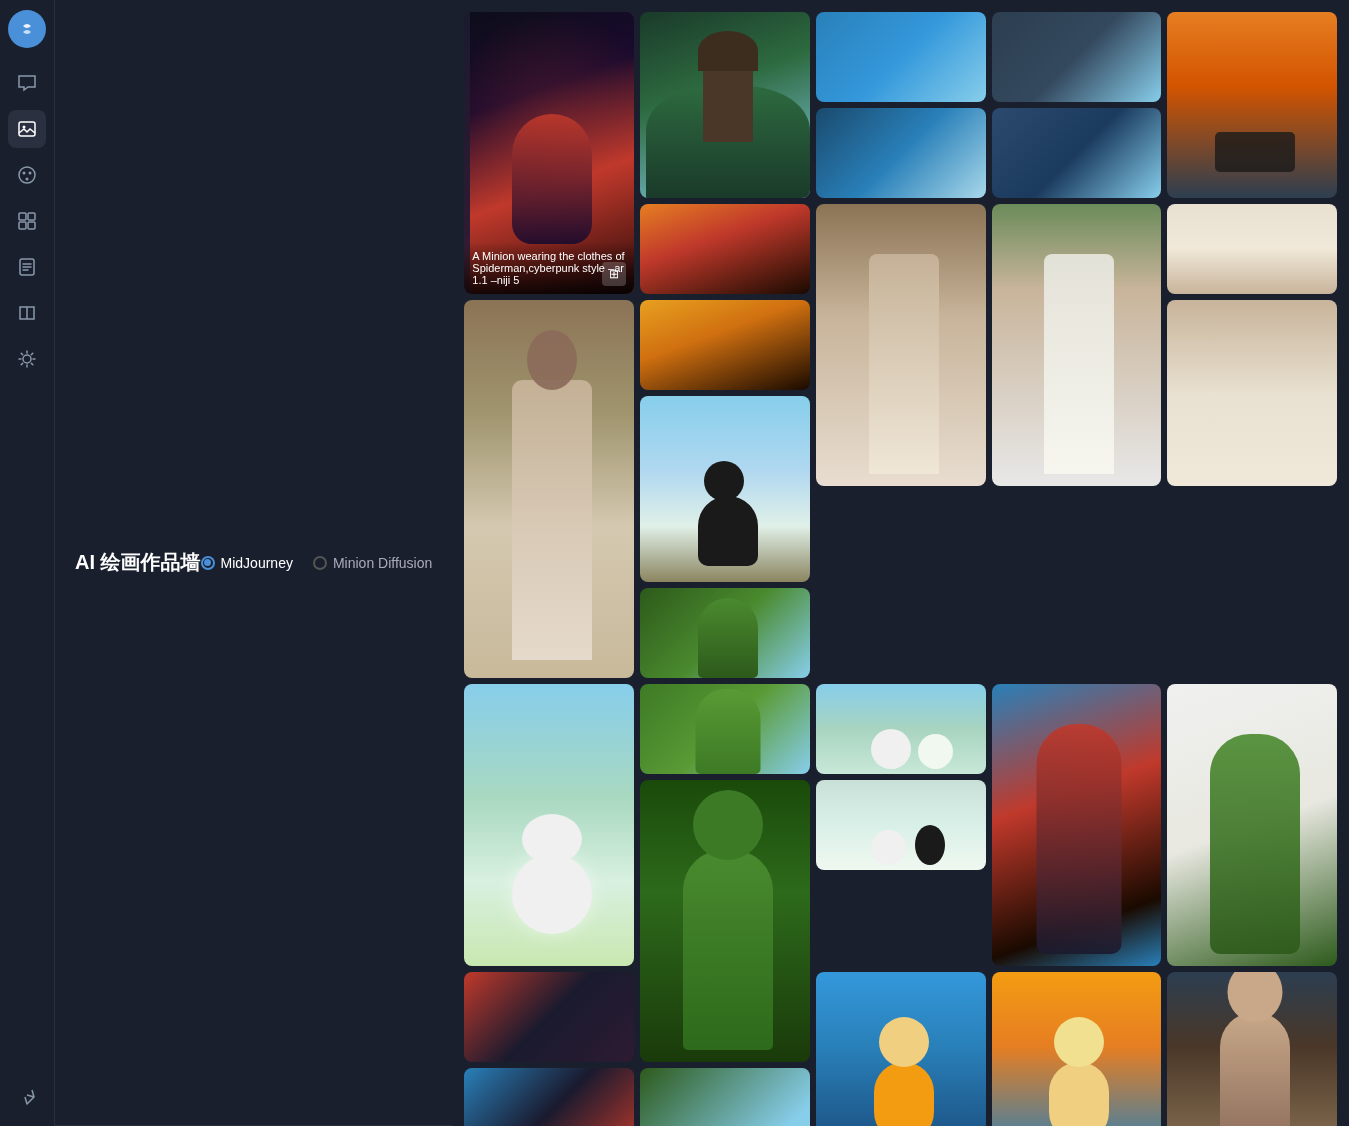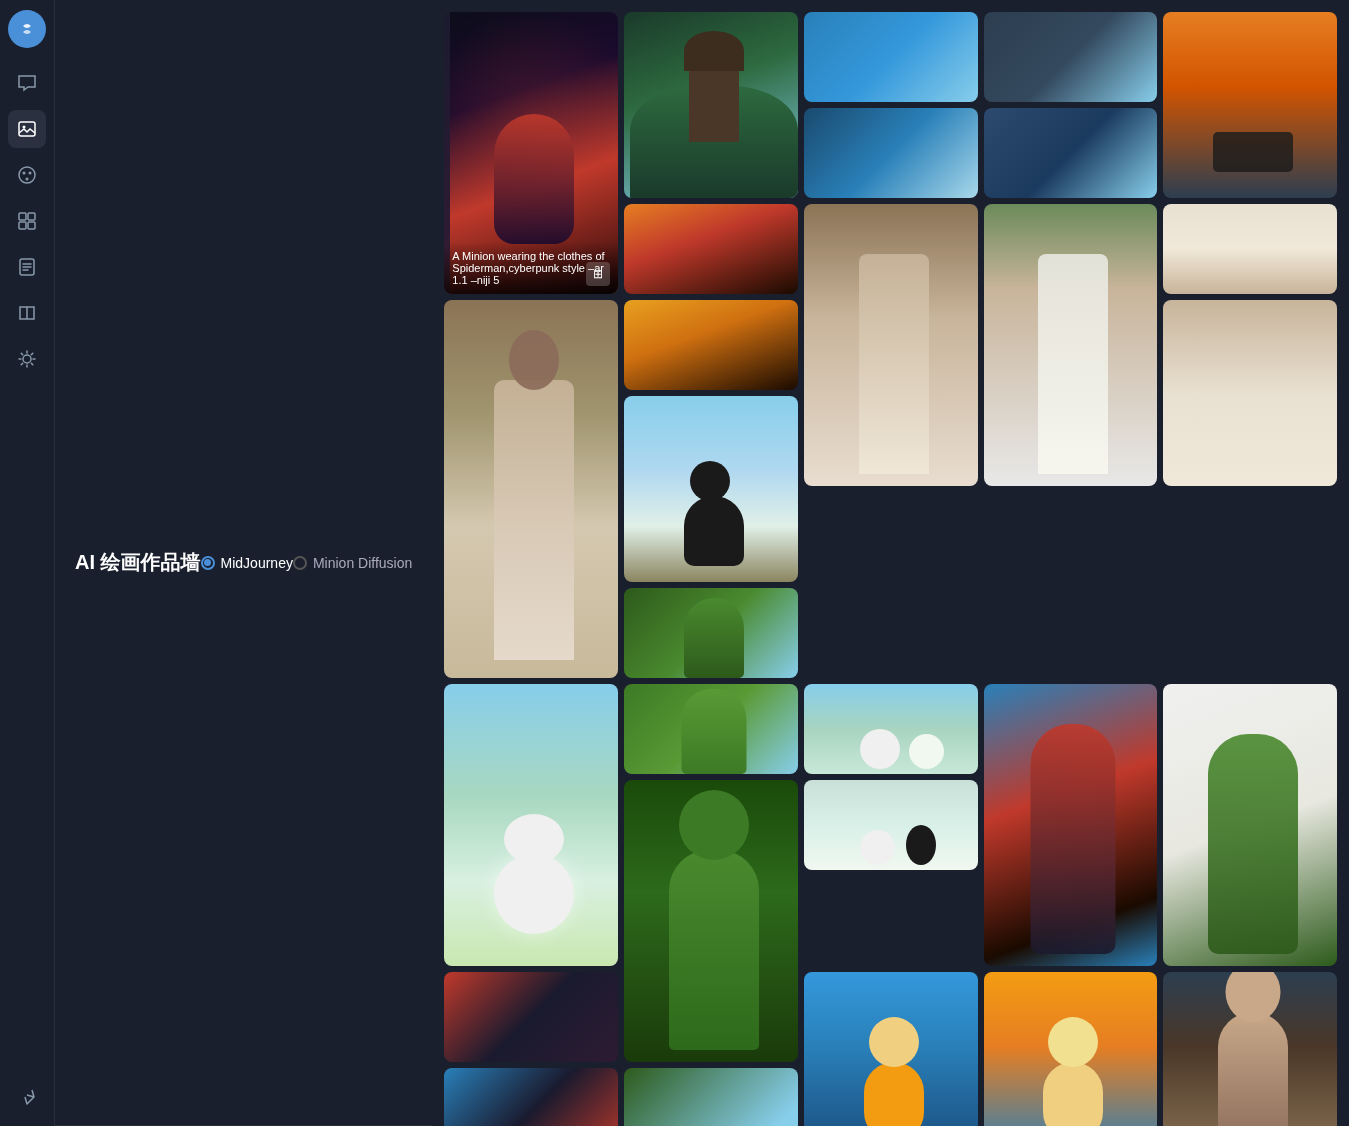--- a/index.html
+++ b/index.html
@@ -70,20 +70,21 @@
 
     .header-title {
       font-size: 20px;
       font-weight: 600;
       color: #fff;
     }
 
     .header-filters {
       display: flex;
       align-items: center;
+      gap: 20px;
     }
 
     .filter-option {
       display: flex;
       align-items: center;
       gap: 6px;
       cursor: pointer;
       font-size: 14px;
       color: #aab;
     }

